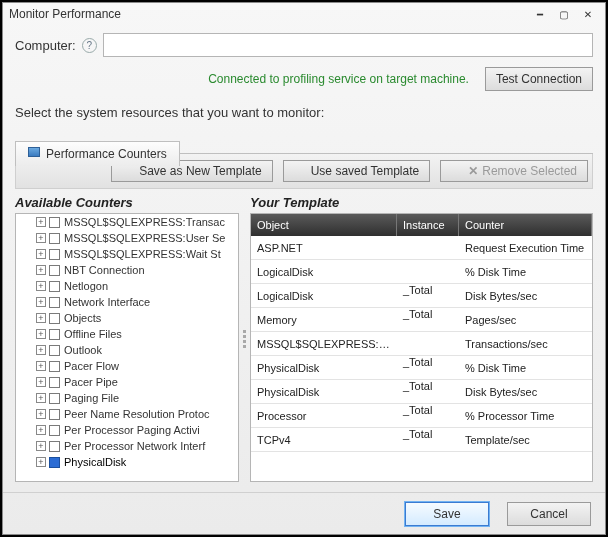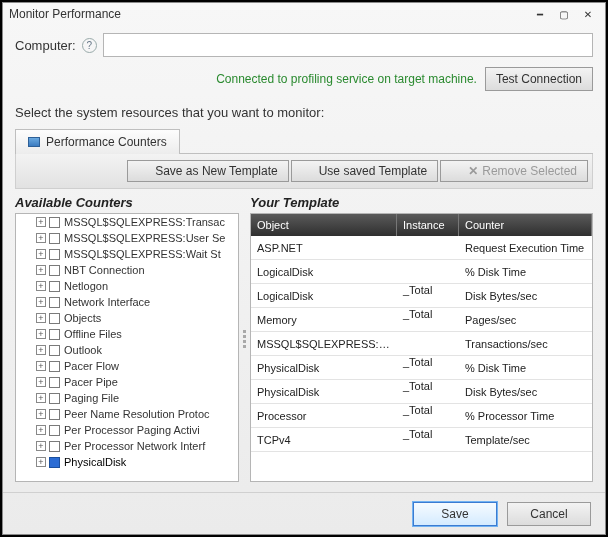--- a/index.html
+++ b/index.html
@@ -8,25 +8,25 @@
 .titlebar { height: 22px; display: flex; align-items: center; padding: 0 6px; font-size: 12px; color: #333; }
 .titlebar .spacer { flex: 1; }
 .winbtn { width: 22px; height: 16px; margin-left: 2px; display: flex; align-items: center; justify-content: center; font-size: 10px; color: #333; cursor: pointer; }
 .body { flex: 1; padding: 8px 12px 10px 12px; display: flex; flex-direction: column; }
 .row-computer { display: flex; align-items: center; gap: 6px; margin-bottom: 10px; }
 .label { font-size: 13px; color: #333; }
 .help-icon { width: 15px; height: 15px; border: 1px solid #9aa; border-radius: 50%; display: flex; align-items: center; justify-content: center; font-size: 10px; color: #678; }
 .computer-input { flex: 1; height: 24px; border: 1px solid #b5b5b5; background: #fff; padding: 0 6px; font-size: 12px; color: #aaa; }
 .connect-row { display: flex; align-items: center; justify-content: flex-end; gap: 8px; margin-bottom: 14px; }
 .status { font-size: 12px; color: #2a8a2f; }
-.btn { height: 24px; padding: 0 10px; font-size: 12px; background: linear-gradient(#f3f3f3,#dcdcdc); border: 1px solid #9a9a9a; color: #333; cursor: pointer; }
+.btn { height: 24px; padding: 0 10px; font-size: 12px; background: linear-gradient(#f3f3f3,#dcdcdc); border: 1px solid #9a9a9a; color: #333; cursor: pointer; margin-left: 8px; }
 .btn:disabled { color: #9a9a9a; cursor: default; }
 .prompt { font-size: 13px; color: #333; margin-bottom: 8px; }
 .tabs { display: flex; border-bottom: 1px solid #bfbfbf; }
-.tab { padding: 5px 12px; font-size: 12px; background: linear-gradient(#fdfdfd,#ececec); border: 1px solid #bfbfbf; border-bottom: none; position: relative; top: 1px; display: flex; align-items: center; gap: 6px; color: #333; }
+.tab { padding: 5px 12px; font-size: 12px; background: linear-gradient(#fdfdfd,#ececec); border: 1px solid #bfbfbf; border-bottom: none; position: relative; top: 13px; display: flex; align-items: flex-start; gap: 6px; color: #333; }
 .tab-icon { width: 12px; height: 10px; background: linear-gradient(#6aa9e0,#3b7bc0); border: 1px solid #2d5f97; }
 .toolbar { display: flex; justify-content: flex-end; gap: 2px; padding: 6px 4px; background: linear-gradient(#f3f3f3,#e2e2e2); border: 1px solid #cfcfcf; border-top: none; }
 .toolbar .btn { height: 22px; padding-left: 27px; }
 .x-icon { font-weight: bold; margin-right: 4px; }
 .cols { display: flex; gap: 2px; flex: 1; min-height: 0; margin-top: 6px; }
 .col { display: flex; flex-direction: column; min-height: 0; }
 .col.left { width: 224px; }
 .col.right { flex: 1; }
 .col h3 { font-size: 13px; font-weight: bold; color: #222; margin-bottom: 3px; font-style: italic; }
 .tree { flex: 1; border: 1px solid #b5b5b5; background: #fff; overflow: hidden; position: relative; }

